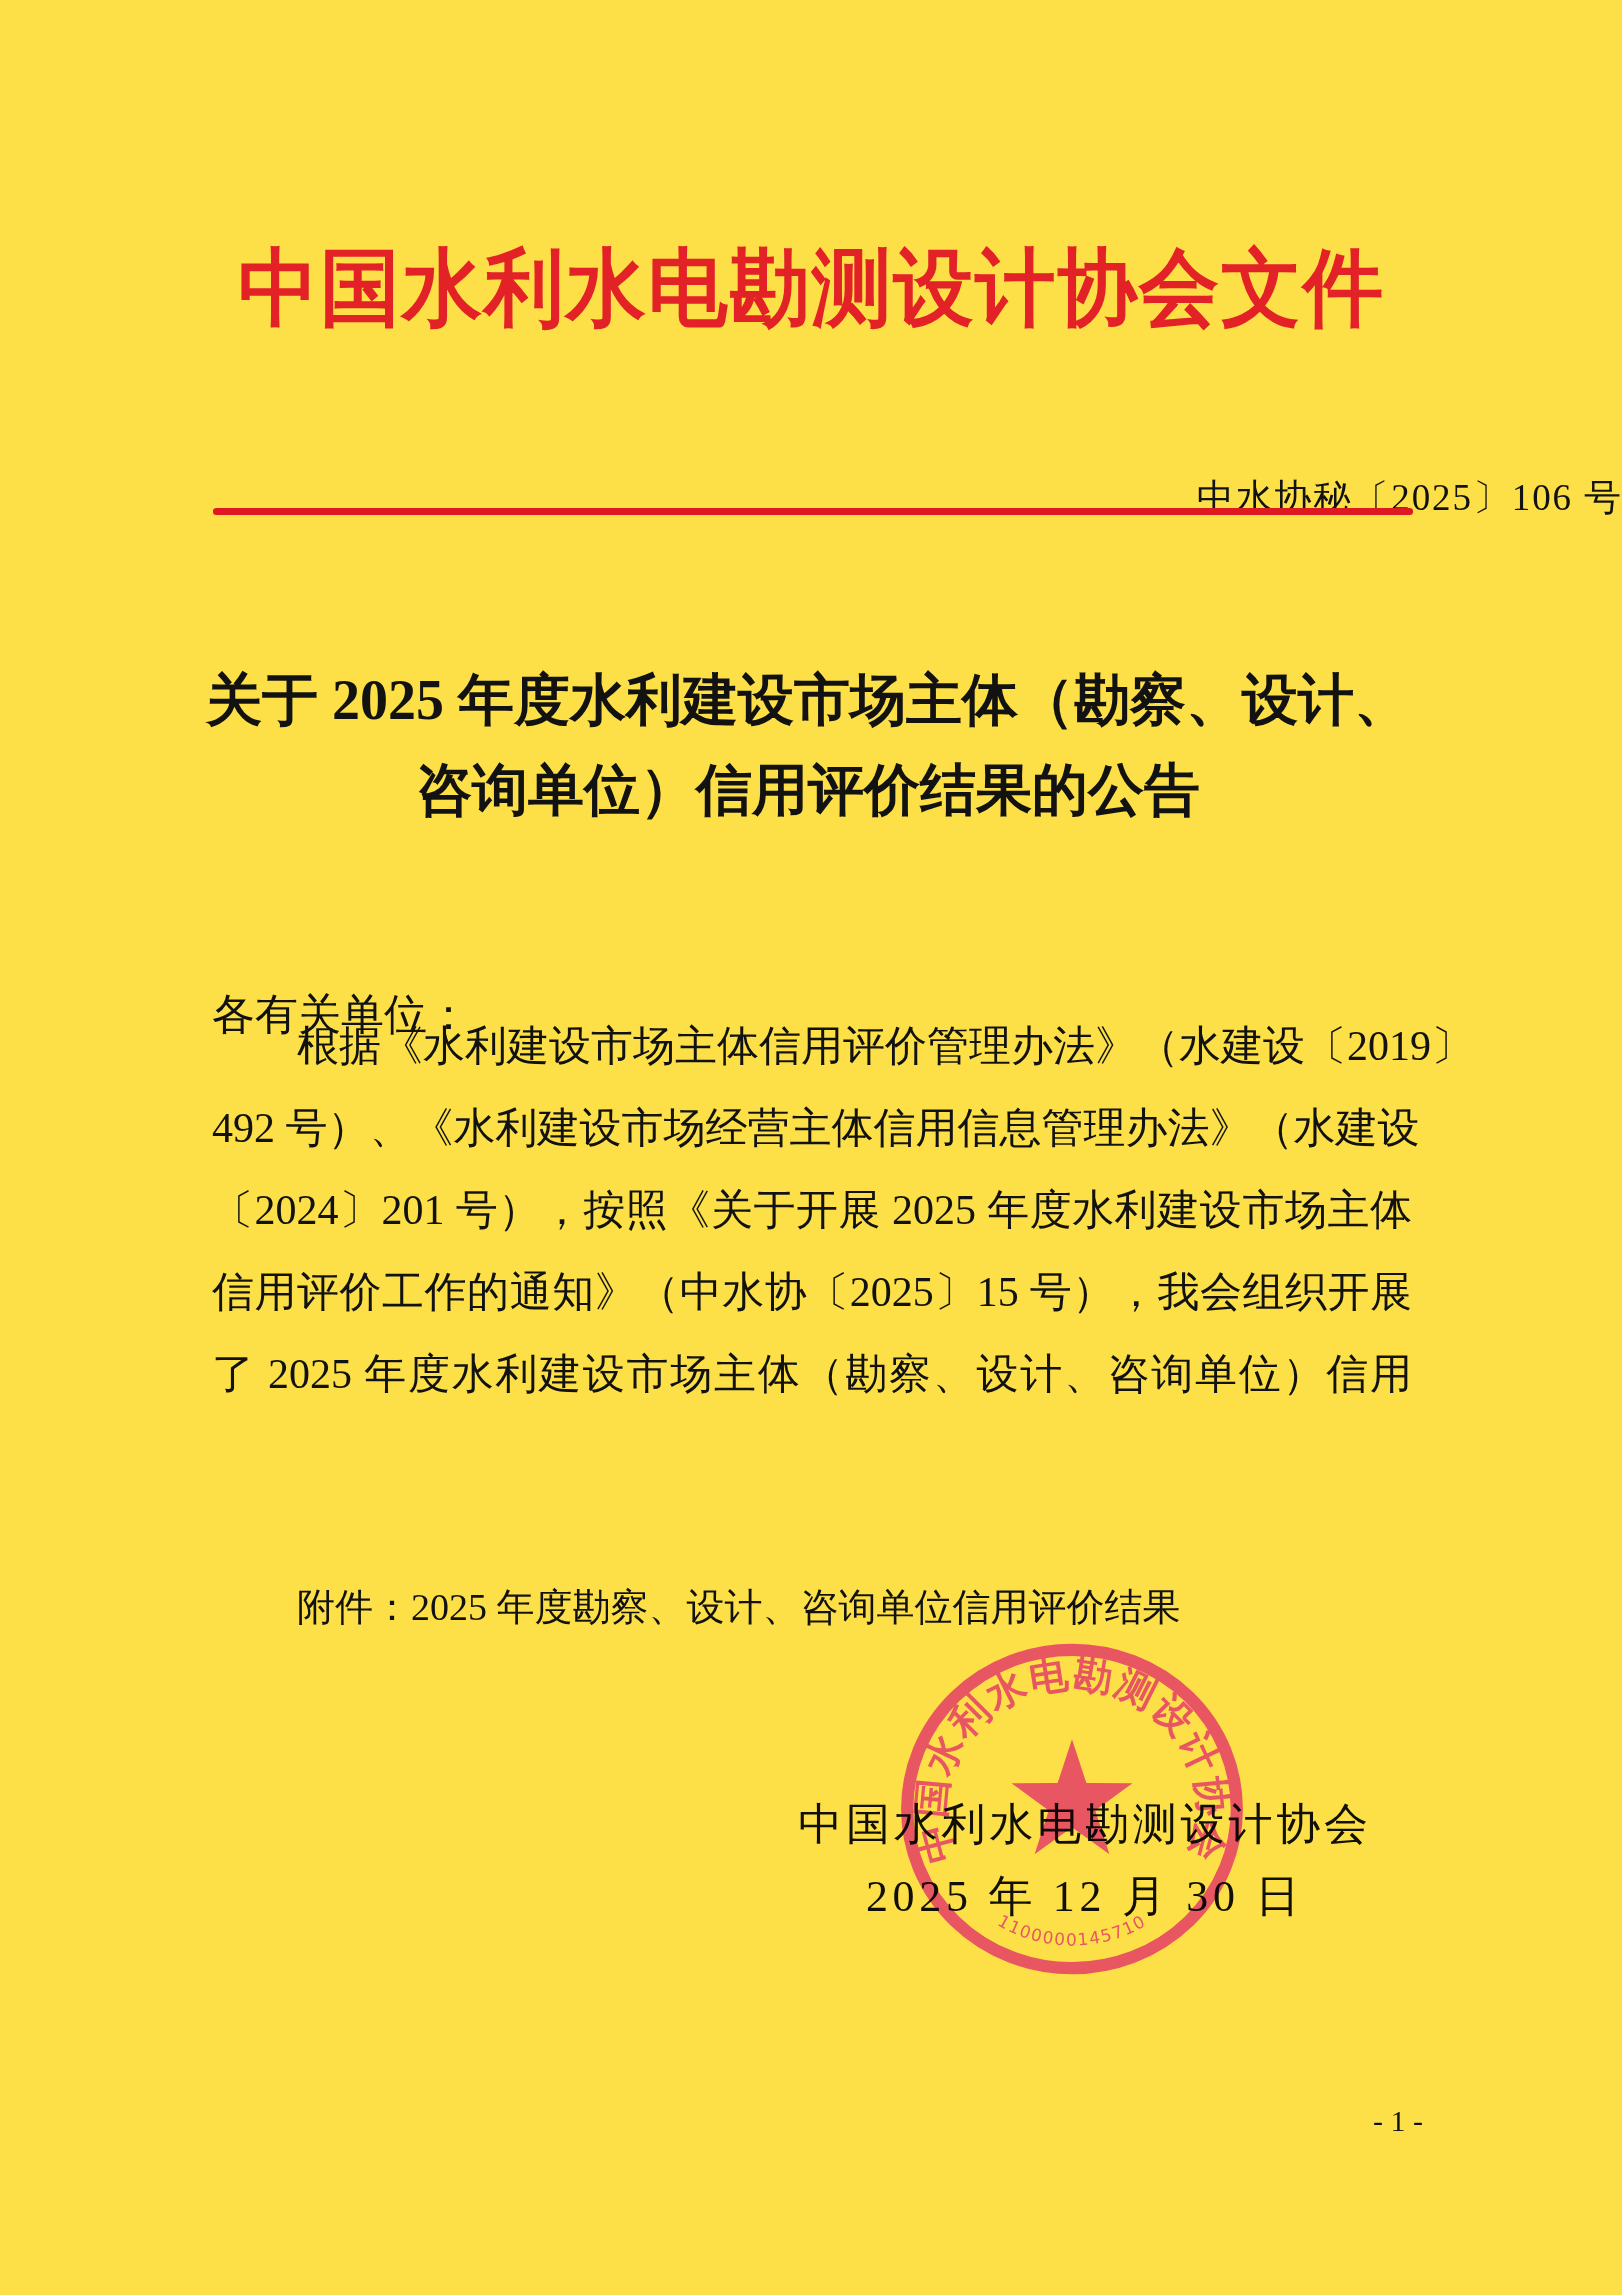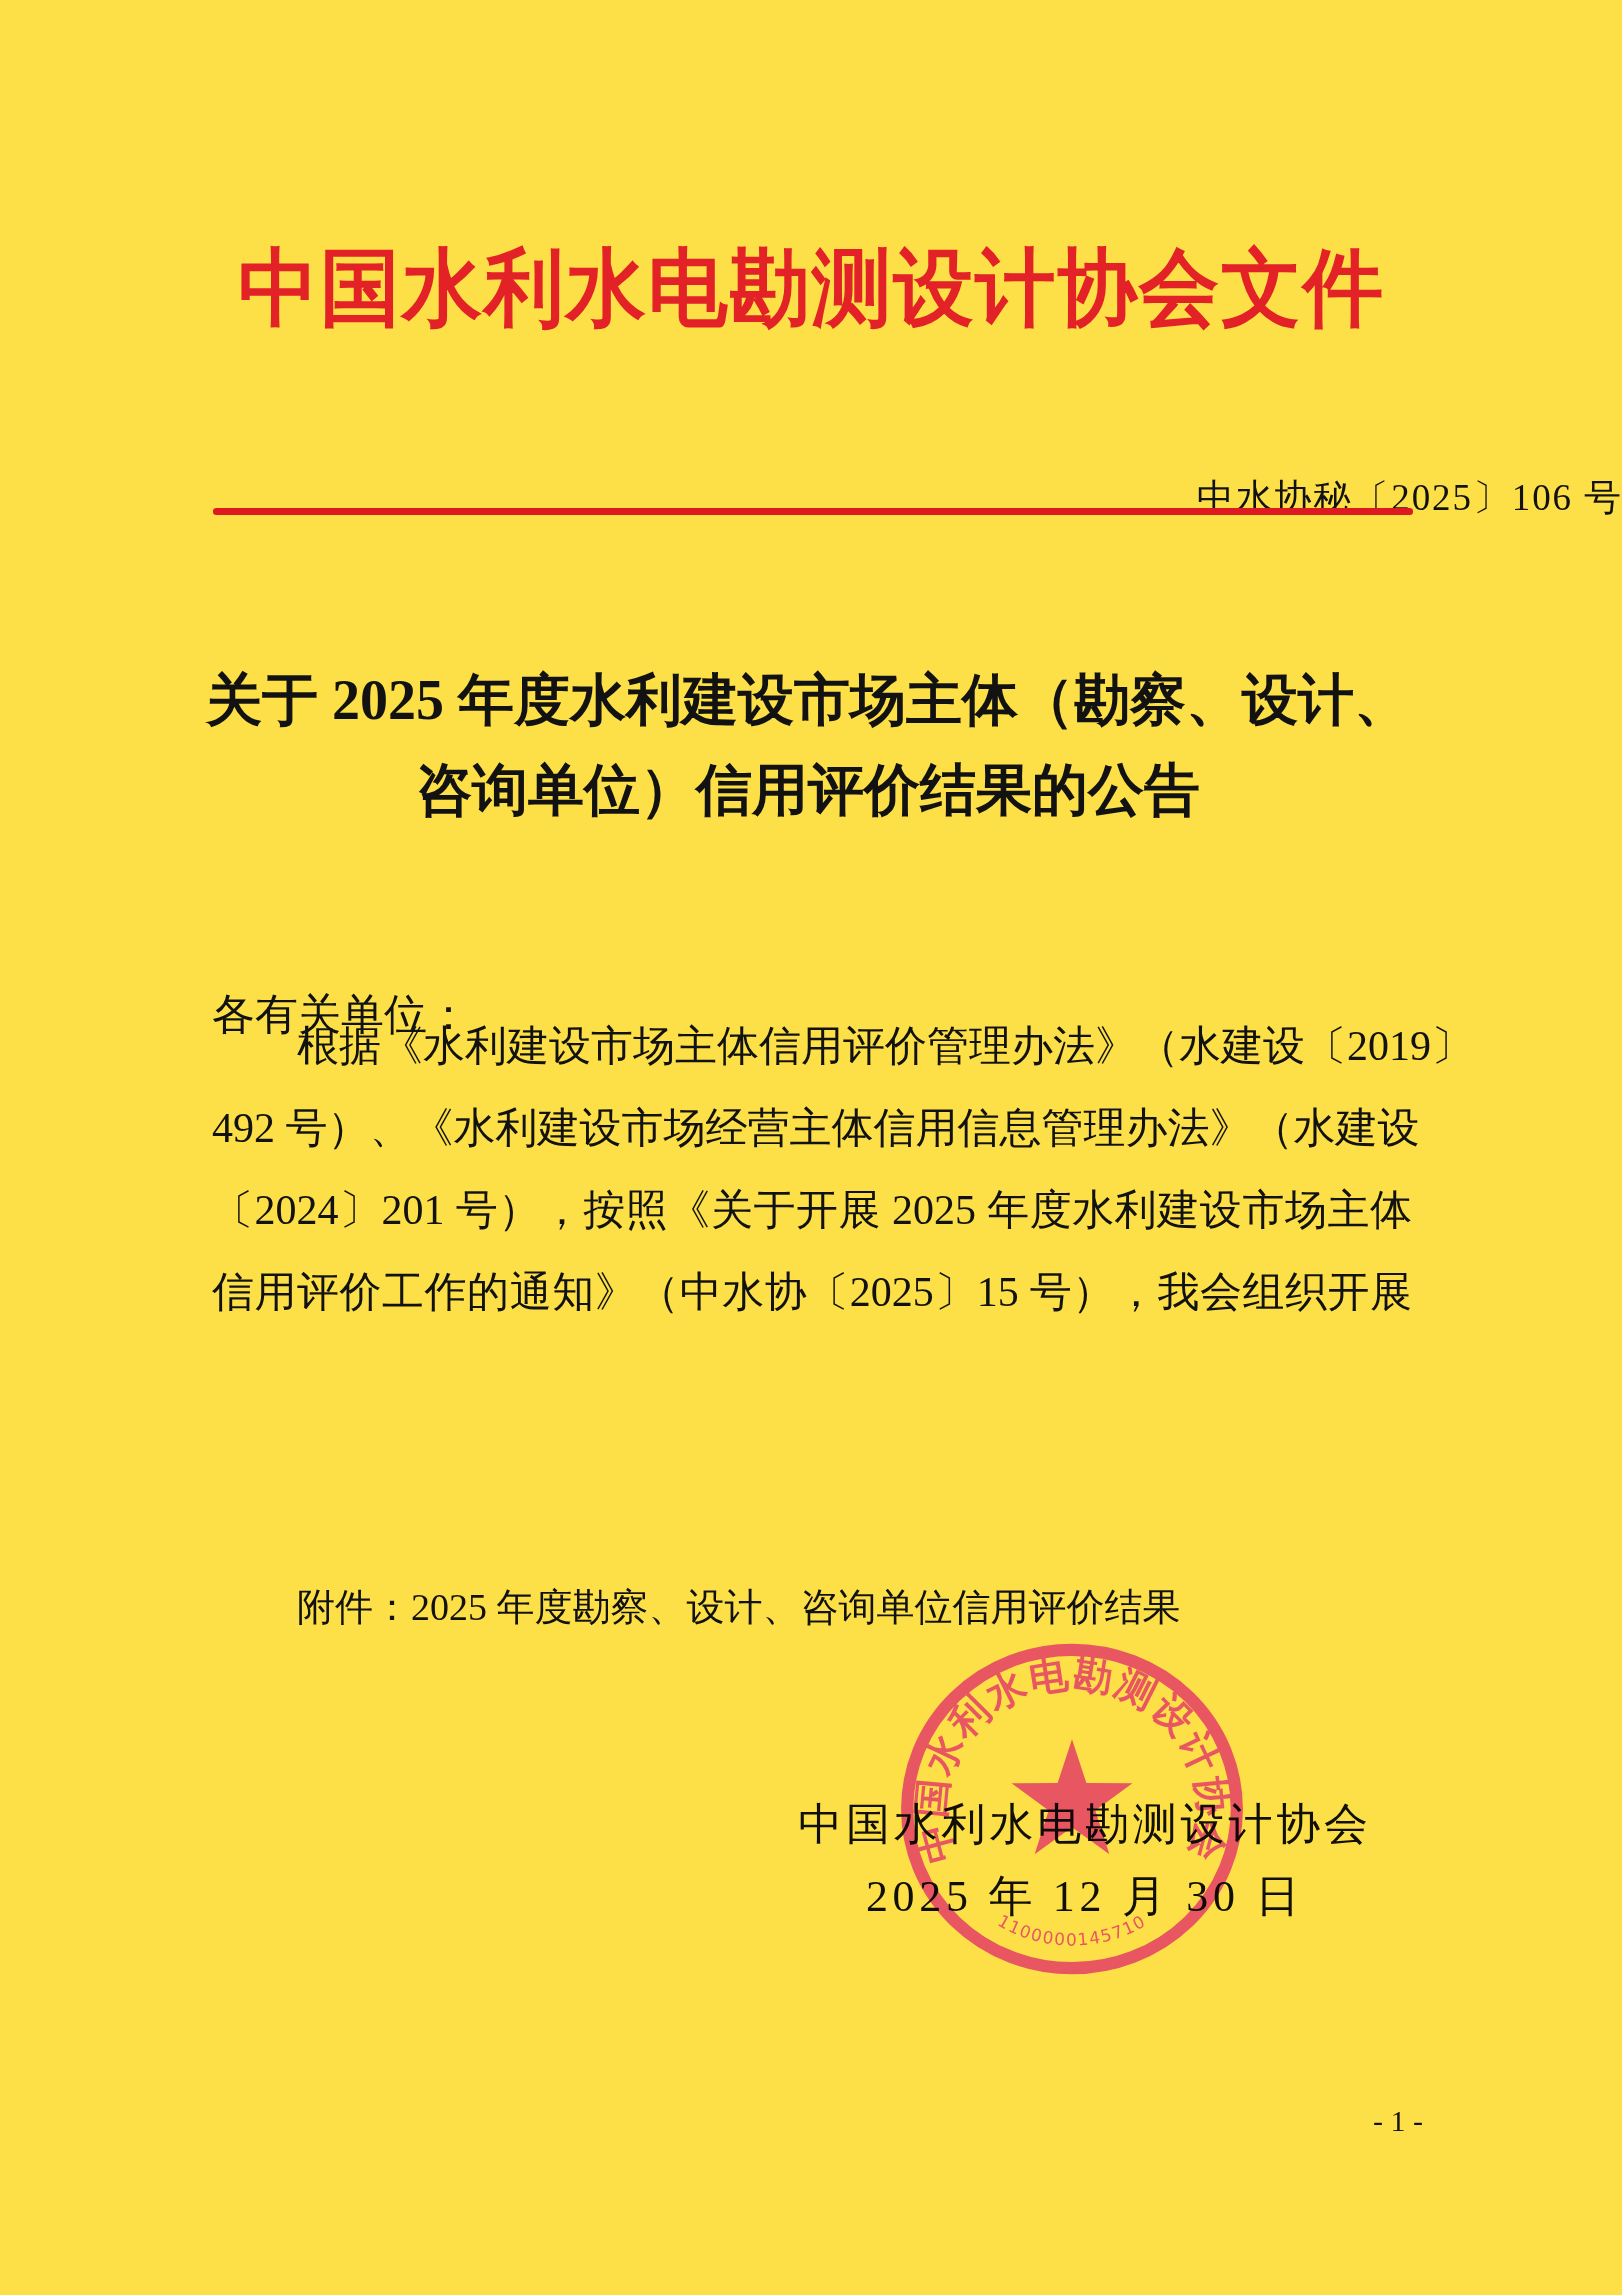--- a/index.html
+++ b/index.html
@@ -105,20 +105,21 @@
     <div>咨询单位）信用评价结果的公告</div>
   </div>
 
   <div class="salutation">各有关单位：</div>
 
   <div class="body-block">
     <div class="body-line stretch indent">根据《水利建设市场主体信用评价管理办法》（水建设〔2019〕</div>
     <div class="body-line stretch">492 号）、《水利建设市场经营主体信用信息管理办法》（水建设</div>
     <div class="body-line stretch">〔2024〕201 号），按照《关于开展 2025 年度水利建设市场主体</div>
     <div class="body-line stretch">信用评价工作的通知》（中水协〔2025〕15 号），我会组织开展</div>
+    <div class="body-line stretch">了 2025 年度水利建设市场主体（勘察、设计、咨询单位）信用</div>
   </div>
 
   <div class="attachment-line">附件：2025 年度勘察、设计、咨询单位信用评价结果</div>
 
   <svg class="seal" viewBox="0 0 756 726" xmlns="http://www.w3.org/2000/svg">
     <ellipse cx="378" cy="363" rx="350" ry="338" fill="none" stroke="#e64866" stroke-width="26"></ellipse>
     <polygon fill="#e64866" points="378,215 347.4,307.9 249.6,308.3 328.5,366.1 298.6,459.2 378,402 457.4,459.2 427.5,366.1 506.4,308.3 408.6,307.9"></polygon>
     <defs>
       <path id="sealTopArc" d="M 129.5,463.8 A 270,258 0 1 1 626.5,463.8" fill="none"></path>
       <path id="sealBottomArc" d="M 206,600.6 A 300,290 0 0 0 550,600.6" fill="none"></path>

